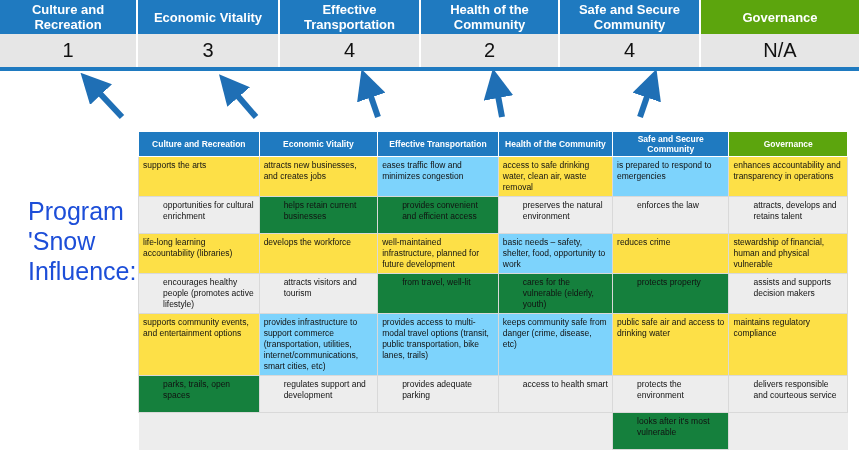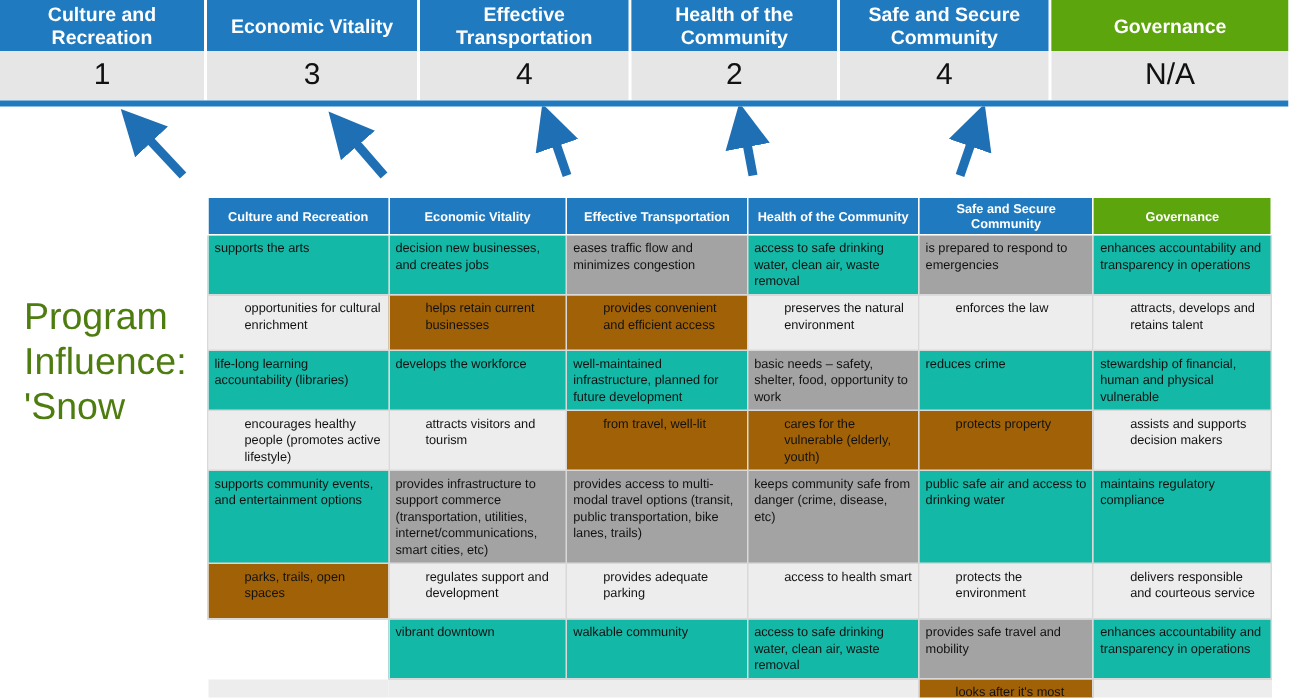--- a/index.html
+++ b/index.html
@@ -70,26 +70,26 @@
   .arrows {
     position: absolute;
     left: 0; top: 71px;
     width: 859px;
     height: 60px;
   }
 
   
   .caption {
     position: absolute;
-    left: 16px;
+    left: 28px;
     top: 196px;
     width: 120px;
     font-size: 25px;
     line-height: 30px;
-    color: #4d7c0f;
+    color: #1d4ed8;
     font-family: "Liberation Sans", sans-serif;
   }
 
   
   .matrix {
     position: absolute;
     left: 138px;
     top: 131px;
     width: 710px;
     border-collapse: collapse;
@@ -110,26 +110,26 @@
     box-sizing: border-box;
   }
   .matrix th.blue { background: #1f7ac0; }
   .matrix th.green { background: #5ca50d; }
   .matrix td {
     border: 1px solid #d9d9d9;
     vertical-align: top;
     padding: 3px 4px;
     height: 37px;
     color: #111111;
-    background: #14b8a6;
-    box-sizing: border-box;
-  }
-  .matrix td.hl { background: #a3a3a3; }
+    background: #fde047;
+    box-sizing: border-box;
+  }
+  .matrix td.hl { background: #7dd3fc; }
   .matrix tr.shaded td { background: #ededed; padding-left: 24px; }
-  .matrix tr.shaded td.hl { background: #a16207; }
+  .matrix tr.shaded td.hl { background: #15803d; }
   .matrix td.empty-left { border: none; background: #ffffff; }
 </style>
 </head>
 <body>
 
 <div class="top-band">
   <div class="top-cell blue" style="width:138px">
       <span>Culture and Recreation</span>
     </div>
   <div class="top-cell blue" style="width:142px">
@@ -169,22 +169,22 @@
     <line x1="122" y1="46" x2="92" y2="14" stroke="#1f6fb5" stroke-width="6" marker-end="url(#ah)"></line>
     <line x1="256" y1="46" x2="230" y2="16" stroke="#1f6fb5" stroke-width="6" marker-end="url(#ah)"></line>
     <line x1="378" y1="46" x2="367" y2="14" stroke="#1f6fb5" stroke-width="6" marker-end="url(#ah)"></line>
     <line x1="502" y1="46" x2="496" y2="14" stroke="#1f6fb5" stroke-width="6" marker-end="url(#ah)"></line>
     <line x1="640" y1="46" x2="651" y2="14" stroke="#1f6fb5" stroke-width="6" marker-end="url(#ah)"></line>
   </svg>
 </div>
 
 <div class="caption">
   <div>Program</div>
+  <div>'Snow</div>
   <div>Influence:</div>
-  <div>'Snow</div>
 </div>
 
 <table class="matrix">
   <colgroup>
     <col style="width:114px">
     <col style="width:112px">
     <col style="width:114px">
     <col style="width:108px">
     <col style="width:110px">
     <col style="width:112px">
@@ -195,21 +195,21 @@
       <th class="blue">Economic Vitality</th>
       <th class="blue">Effective Transportation</th>
       <th class="blue">Health of the Community</th>
       <th class="blue">Safe and Secure Community</th>
       <th class="green">Governance</th>
     </tr>
   </thead>
   <tbody id="matrix-body">
       <tr>
         <td>supports the arts</td>
-        <td>decision new businesses, and creates jobs</td>
+        <td>attracts new businesses, and creates jobs</td>
         <td class="hl">eases traffic flow and minimizes congestion</td>
         <td>access to safe drinking water, clean air, waste removal</td>
         <td class="hl">is prepared to respond to emergencies</td>
         <td>enhances accountability and transparency in operations</td>
       </tr>
       <tr class="shaded">
         <td>opportunities for cultural enrichment</td>
         <td class="hl">helps retain current businesses</td>
         <td class="hl">provides convenient and efficient access</td>
         <td>preserves the natural environment</td>
@@ -241,28 +241,20 @@
         <td>maintains regulatory compliance</td>
       </tr>
       <tr class="shaded">
         <td class="hl">parks, trails, open spaces</td>
         <td>regulates support and development</td>
         <td>provides adequate parking</td>
         <td>access to health smart</td>
         <td>protects the environment</td>
         <td>delivers responsible and courteous service</td>
       </tr>
-      <tr>
-        <td class="empty-left"></td>
-        <td>vibrant downtown</td>
-        <td>walkable community</td>
-        <td>access to safe drinking water, clean air, waste removal</td>
-        <td class="hl">provides safe travel and mobility</td>
-        <td>enhances accountability and transparency in operations</td>
-      </tr>
       <tr class="shaded">
         <td class="empty-left"></td>
         <td class="empty-left"></td>
         <td class="empty-left"></td>
         <td class="empty-left"></td>
         <td class="hl">looks after it's most vulnerable</td>
         <td class="empty-left"></td>
       </tr>
     </tbody>
 </table>

